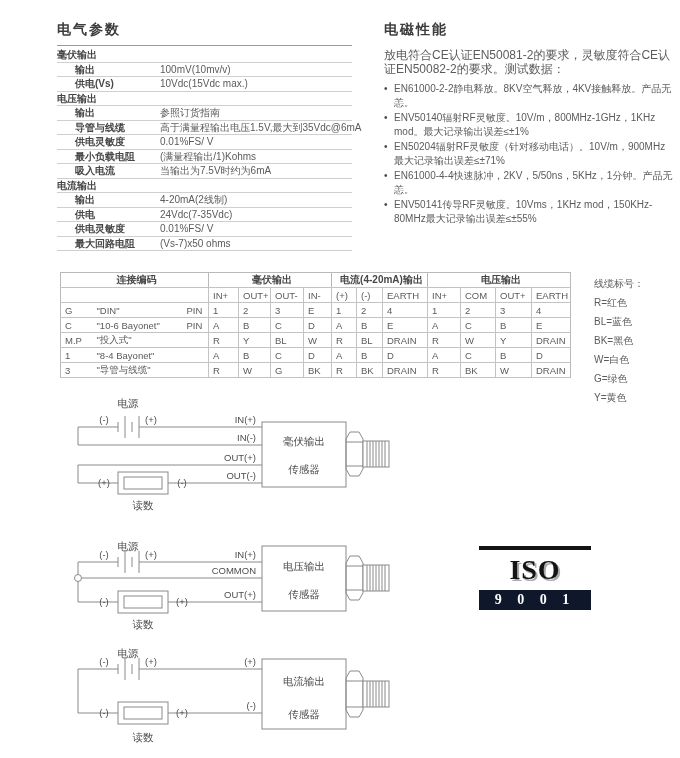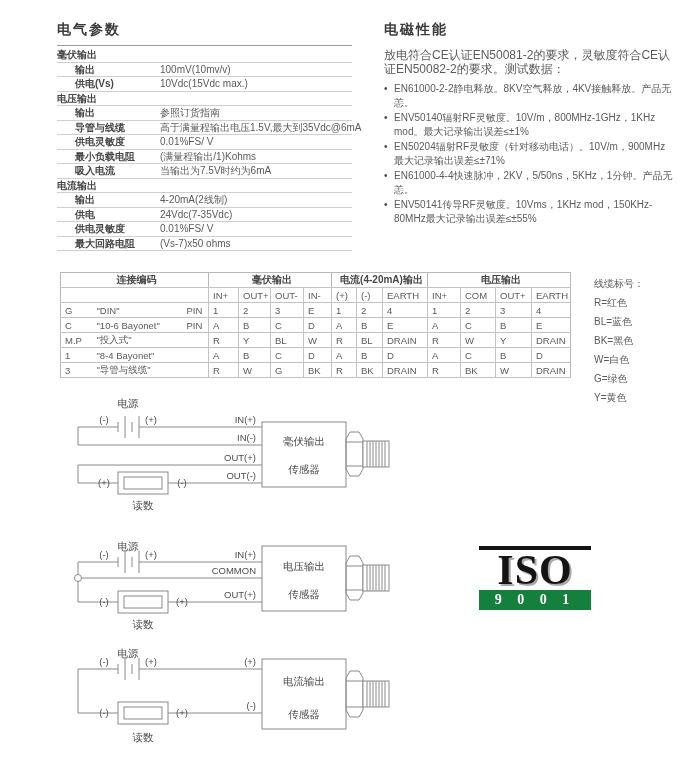--- a/index.html
+++ b/index.html
@@ -57,25 +57,25 @@
   svg.diag text{
     stroke:none;fill:#4d4d4d;font-size:9.5px;
     font-family:"Liberation Sans","DejaVu Sans",sans-serif;
   }
   svg.diag text.big{font-size:10.5px;}
   
   .iso{position:absolute;left:479px;top:546px;width:112px;text-align:center;}
   .iso-bar-top{height:4px;background:#141414;}
   .iso-word{
     font-family:"Liberation Serif","DejaVu Serif",serif;font-weight:bold;
-    font-size:42px;line-height:40px;color:#141414;letter-spacing:1px;
+    font-size:28px;line-height:40px;color:#141414;letter-spacing:1px;
     text-shadow:2px 2px 0 #aaaaaa;
   }
   .iso-num{
-    height:20px;background:#15803d;color:#ffffff;
+    height:20px;background:#0f172a;color:#ffffff;
     font-family:"Liberation Serif","DejaVu Serif",serif;font-weight:bold;
     font-size:14px;line-height:20px;letter-spacing:6px;
   }
 </style>
 </head>
 <body>
 
 <div class="page">
 
   <section class="col-left">

